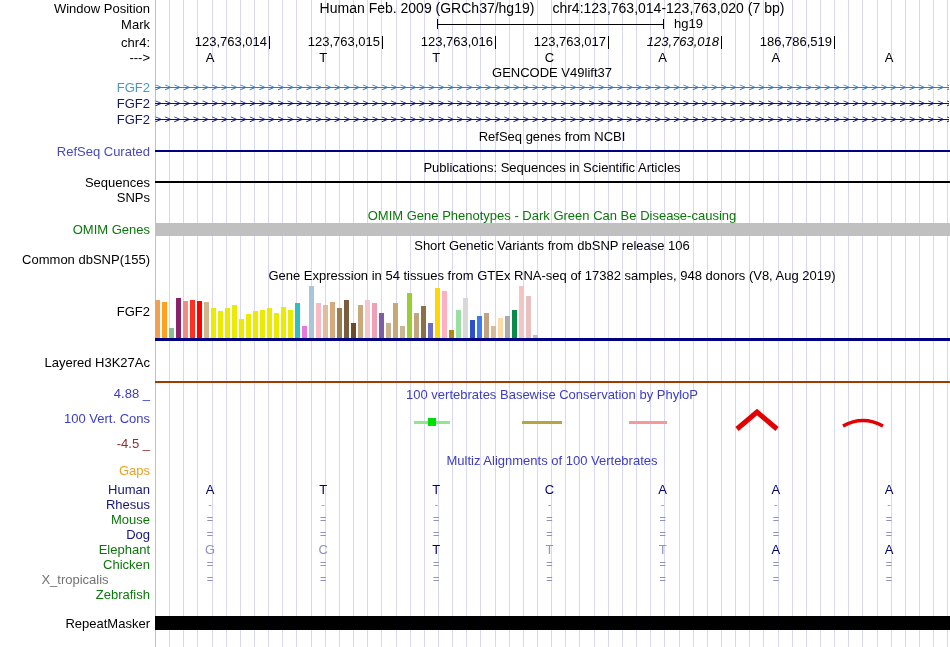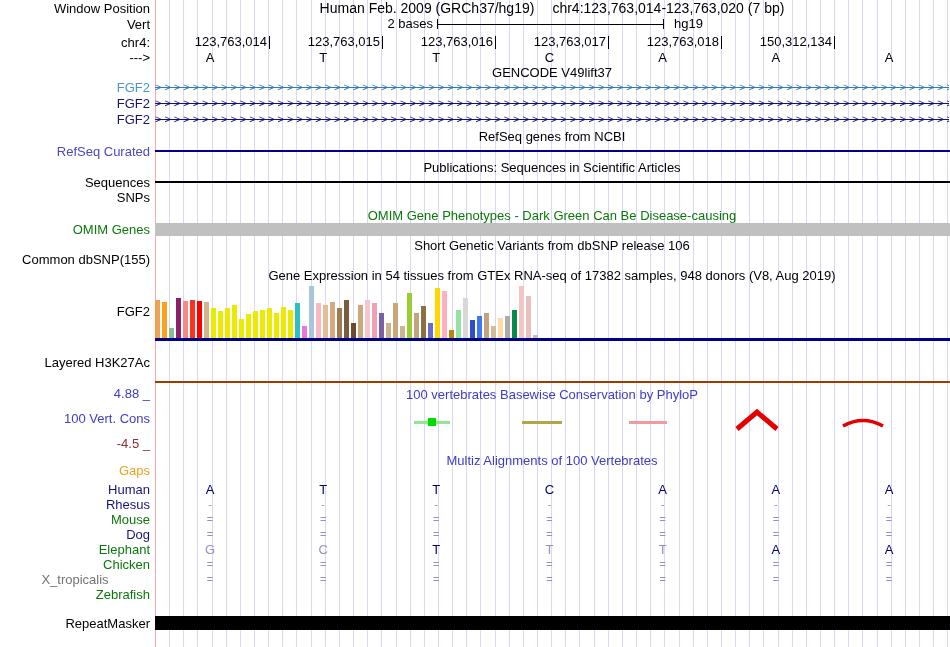--- a/index.html
+++ b/index.html
@@ -29,40 +29,39 @@
 
 <div id="browser">
   <div class="grid-bg"></div>
   <div class="edge-line"></div>
 
   <div class="lbl" style="top:1px">Window Position</div>
   <div class="title main-title" style="top:1px">
     <span>Human Feb. 2009 (GRCh37/hg19)</span><span class="gap">chr4:123,763,014-123,763,020 (7 bp)</span>
   </div>
 
-  <div class="lbl" style="top:17px">Vert</div>
-  <div class="coord-label" style="left:155px;width:278px;top:17px">2 bases</div>
+  <div class="lbl" style="top:17px">Mark</div>
   <div class="scale-el" style="left:437px;top:24px;width:227px;height:1px"></div>
   <div class="scale-el" style="left:437px;top:19px;width:1px;height:10px"></div>
   <div class="scale-el" style="left:663px;top:19px;width:1px;height:10px"></div>
   <div class="coord-label" style="left:674px;width:60px;top:17px;text-align:left">hg19</div>
 
   <div class="lbl" style="top:35px">chr4:</div>
   <div id="coords">
       <div class="coord-label" style="left: 118px; width: 149px; top: 35px;">123,763,014</div>
       <div class="coord-tick" style="left: 269px; top: 36px;"></div>
       <div class="coord-label" style="left: 231px; width: 149px; top: 35px;">123,763,015</div>
       <div class="coord-tick" style="left: 382px; top: 36px;"></div>
       <div class="coord-label" style="left: 344px; width: 149px; top: 35px;">123,763,016</div>
       <div class="coord-tick" style="left: 495px; top: 36px;"></div>
       <div class="coord-label" style="left: 457px; width: 149px; top: 35px;">123,763,017</div>
       <div class="coord-tick" style="left: 608px; top: 36px;"></div>
-      <div class="coord-label" style="left: 570px; width: 149px; top: 35px;">123,763,018</div>
+      <div class="coord-label" style="left: 570px; width: 149px; top: 35px; font-style: italic;">123,763,018</div>
       <div class="coord-tick" style="left: 721px; top: 36px;"></div>
-      <div class="coord-label" style="left: 683px; width: 149px; top: 35px;">150,312,134</div>
+      <div class="coord-label" style="left: 683px; width: 149px; top: 35px;">186,786,519</div>
       <div class="coord-tick" style="left: 834px; top: 36px;"></div>
     </div>
 
   <div class="lbl" style="top:50px">---&gt;</div>
   <div id="bases">
       <div class="base-letter" style="left: 200px; top: 50px;">A</div>
       <div class="base-letter" style="left: 313.17px; top: 50px;">T</div>
       <div class="base-letter" style="left: 426.34px; top: 50px;">T</div>
       <div class="base-letter" style="left: 539.51px; top: 50px;">C</div>
       <div class="base-letter" style="left: 652.68px; top: 50px;">A</div>

